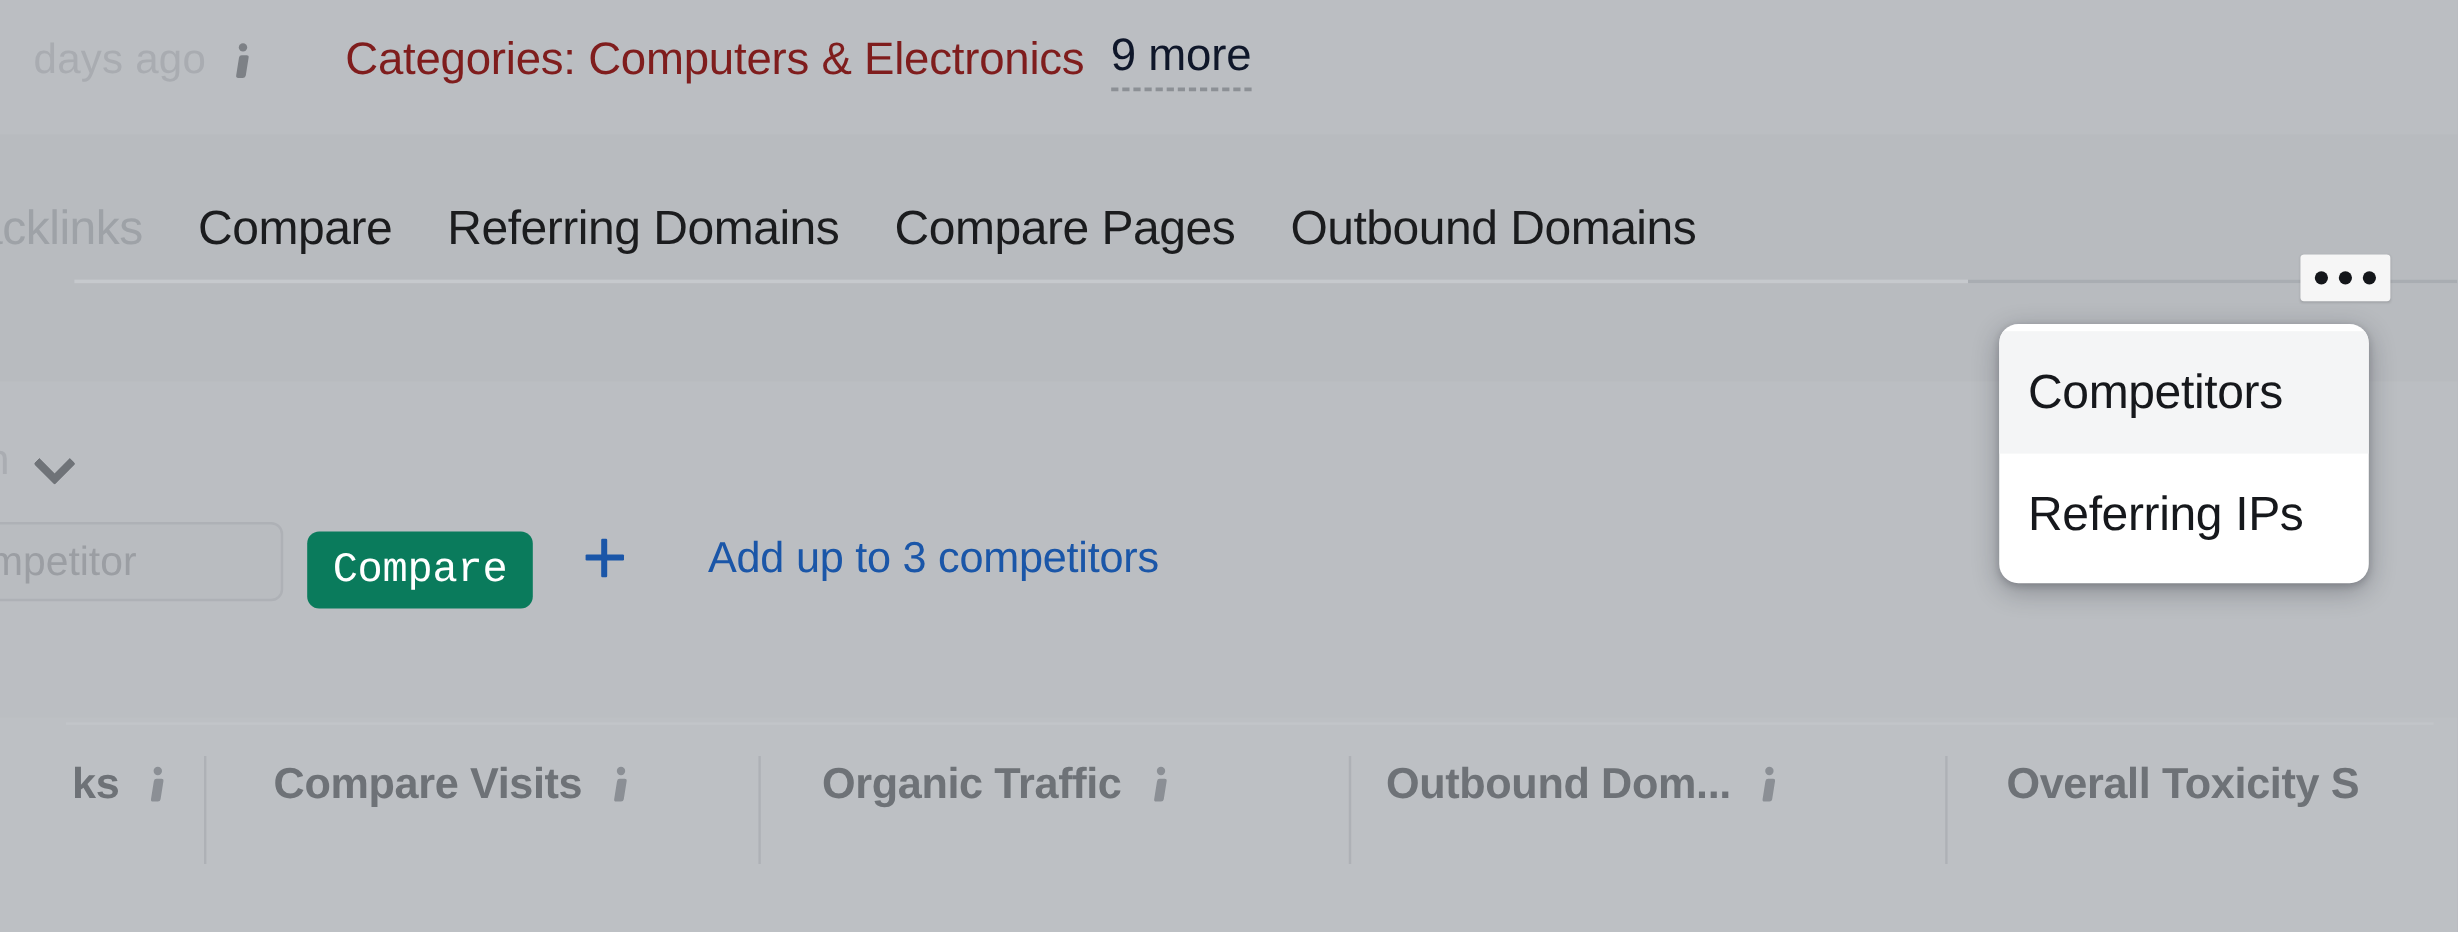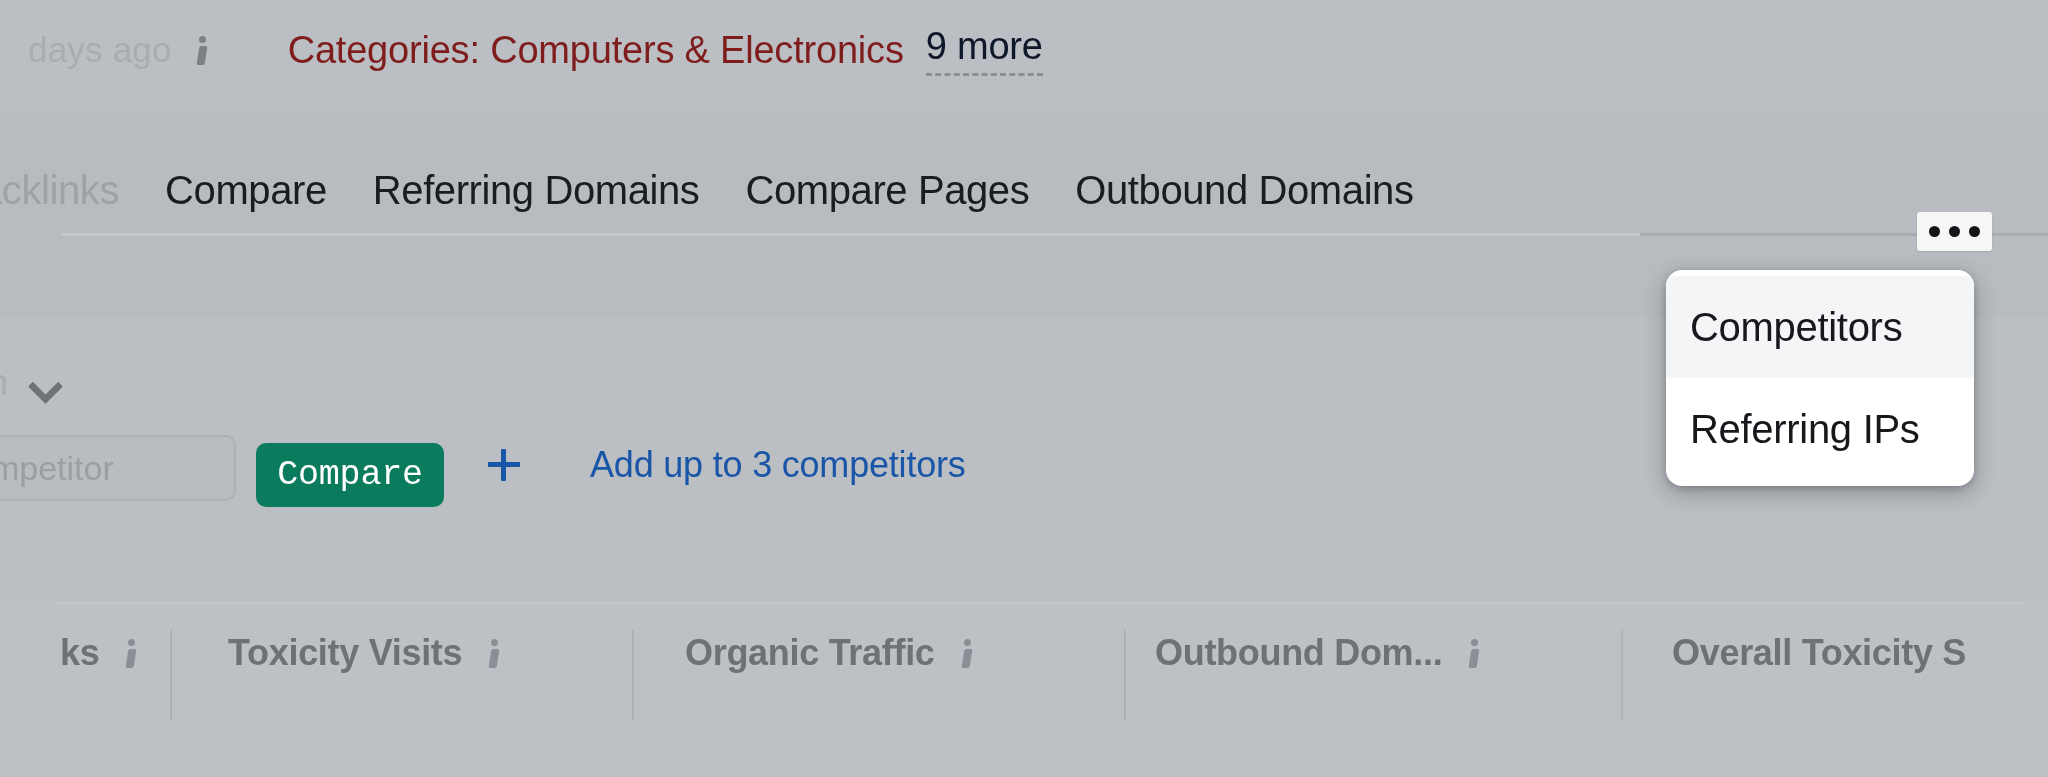--- a/index.html
+++ b/index.html
@@ -372,21 +372,21 @@
 
   <div class="table-wrap">
     <div class="table-head">
 
       <div class="th" style="left:60px;">
         <span class="lbl">ks</span>
         <span class="info-i"></span>
       </div>
 
       <div class="th" style="left:228px;">
-        <span class="lbl">Toxicity Visits</span>
+        <span class="lbl">Compare Visits</span>
         <span class="info-i"></span>
       </div>
 
       <div class="th" style="left:685px;">
         <span class="lbl">Organic Traffic</span>
         <span class="info-i"></span>
       </div>
 
       <div class="th" style="left:1155px;">
         <span class="lbl">Outbound Dom...</span>

